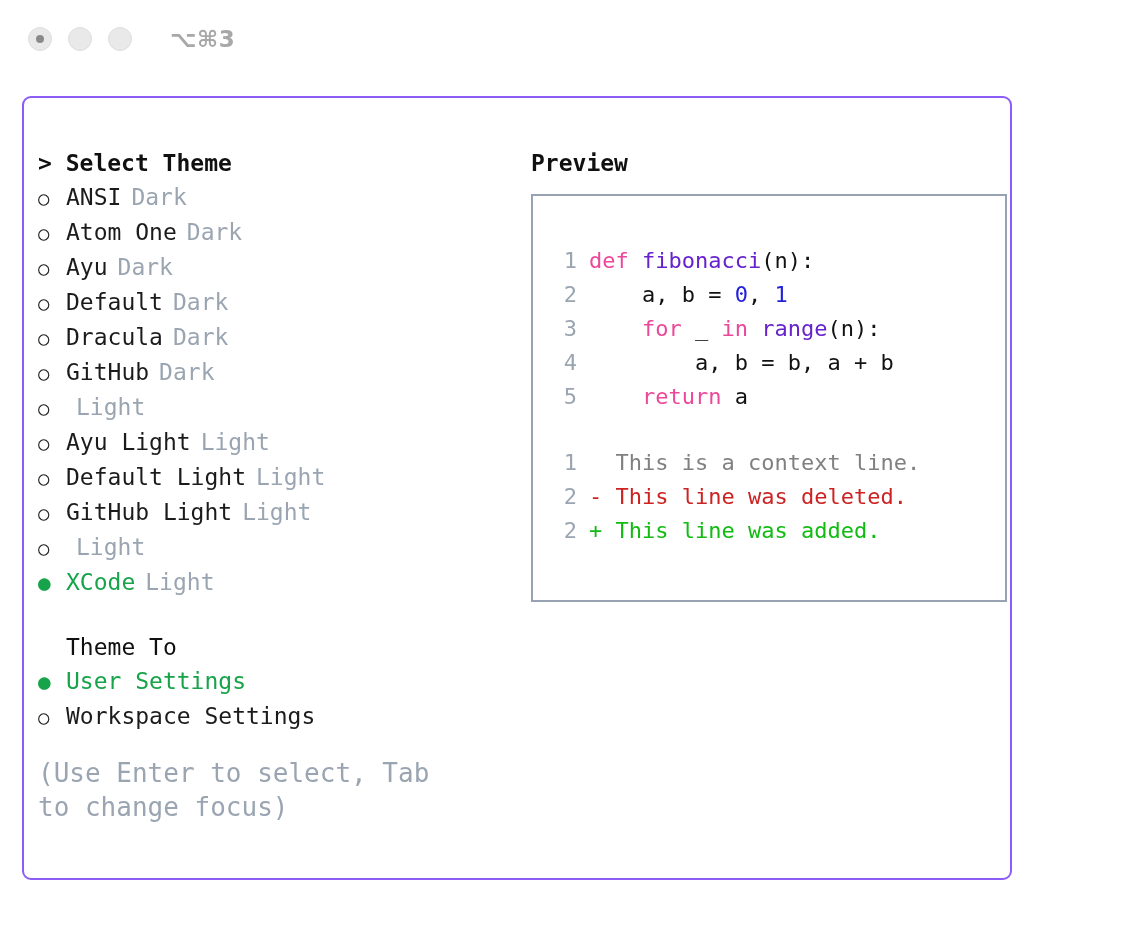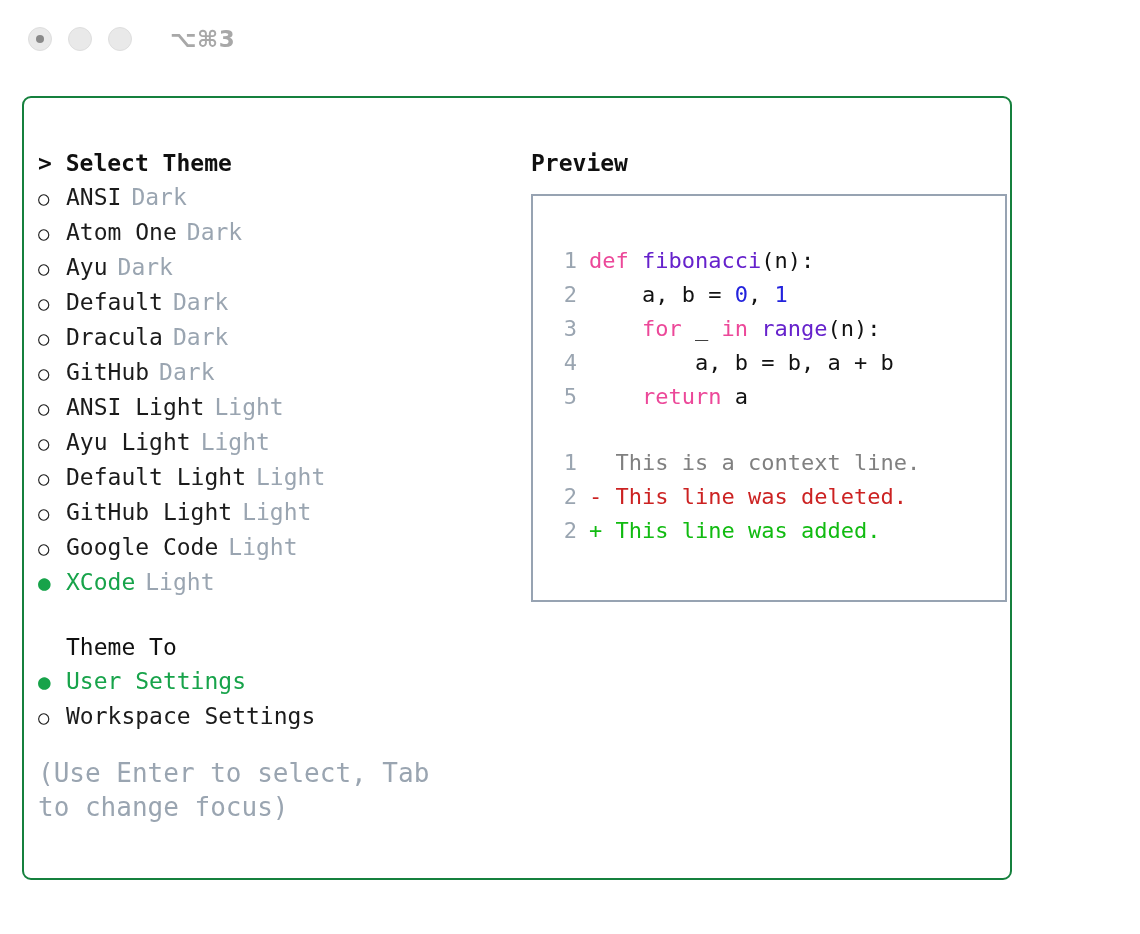--- a/index.html
+++ b/index.html
@@ -60,21 +60,21 @@
     font-family: "DejaVu Sans", "Liberation Sans", sans-serif;
   }
 
   
   .window {
     position: absolute;
     left: 22px;
     top: 96px;
     width: 990px;
     height: 784px;
-    border: 2px solid #15803d;
+    border: 2px solid #8b5cf6;
     border-radius: 9px;
     box-sizing: border-box;
     background: #ffffff;
   }
 
   .columns {
     position: absolute;
     left: 0;
     top: 0;
     width: 100%;
@@ -201,25 +201,25 @@
 
       <div class="left-col">
         <div class="section-title">&gt; Select Theme</div>
         <div id="theme-list">
             <div class="opt"><span class="bullet">○</span><span class="name">ANSI</span><span class="tag">Dark</span></div>
             <div class="opt"><span class="bullet">○</span><span class="name">Atom One</span><span class="tag">Dark</span></div>
             <div class="opt"><span class="bullet">○</span><span class="name">Ayu</span><span class="tag">Dark</span></div>
             <div class="opt"><span class="bullet">○</span><span class="name">Default</span><span class="tag">Dark</span></div>
             <div class="opt"><span class="bullet">○</span><span class="name">Dracula</span><span class="tag">Dark</span></div>
             <div class="opt"><span class="bullet">○</span><span class="name">GitHub</span><span class="tag">Dark</span></div>
-            <div class="opt"><span class="bullet">○</span><span class="name">ANSI Light</span><span class="tag">Light</span></div>
+            <div class="opt"><span class="bullet">○</span><span class="tag">Light</span></div>
             <div class="opt"><span class="bullet">○</span><span class="name">Ayu Light</span><span class="tag">Light</span></div>
             <div class="opt"><span class="bullet">○</span><span class="name">Default Light</span><span class="tag">Light</span></div>
             <div class="opt"><span class="bullet">○</span><span class="name">GitHub Light</span><span class="tag">Light</span></div>
-            <div class="opt"><span class="bullet">○</span><span class="name">Google Code</span><span class="tag">Light</span></div>
+            <div class="opt"><span class="bullet">○</span><span class="tag">Light</span></div>
             <div class="opt selected"><span class="bullet on">●</span><span class="name">XCode</span><span class="tag">Light</span></div>
           </div>
 
         <div class="spacer-lg"></div>
         <div class="section-title plain">Theme To</div>
         <div id="apply-list">
             <div class="opt selected"><span class="bullet on">●</span><span class="name">User Settings</span></div>
             <div class="opt"><span class="bullet">○</span><span class="name">Workspace Settings</span></div>
           </div>
 

